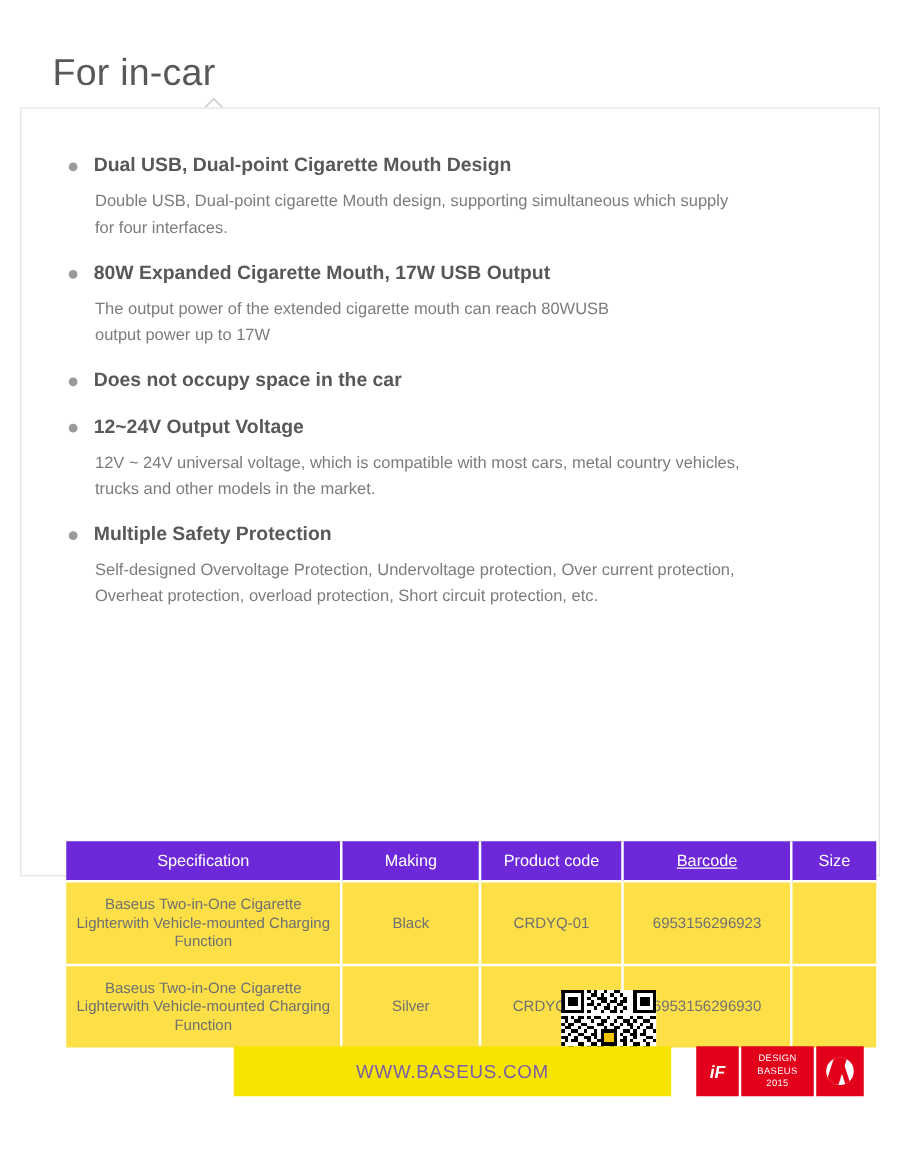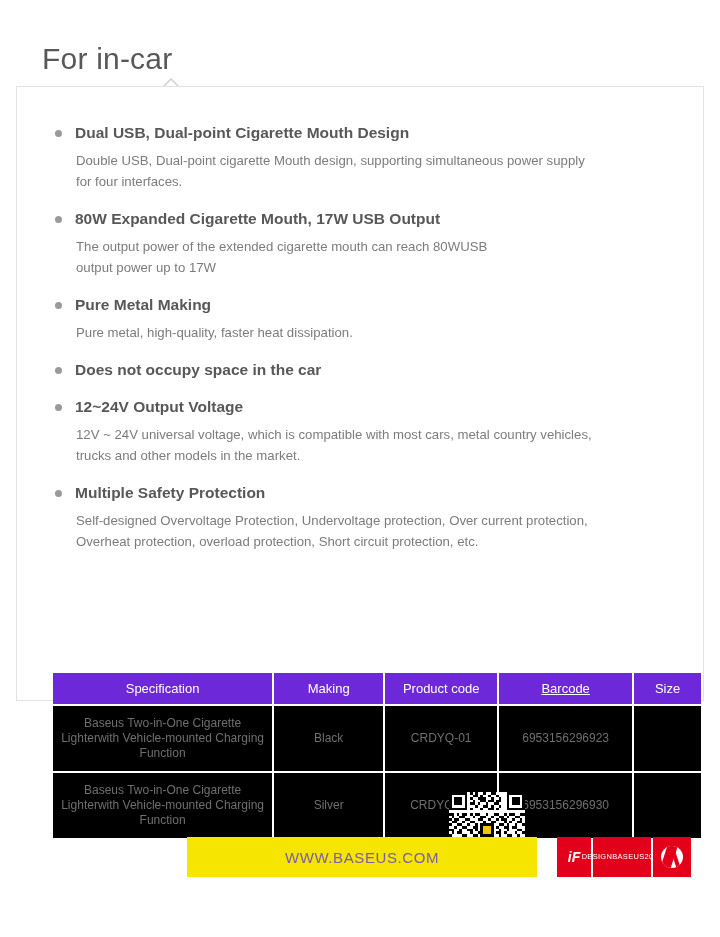--- a/index.html
+++ b/index.html
@@ -107,21 +107,21 @@
     background: #6d28d9;
     color: #ffffff;
     font-weight: normal;
     font-size: 13px;
     padding: 8px 4px;
     border-right: 2px solid #ffffff;
     text-align: center;
   }
   table.spec th:last-child { border-right: none; }
   table.spec td {
-    background: #000000;
+    background: #fde047;
     color: #6f6f71;
     padding: 10px 6px;
     text-align: center;
     border-right: 2px solid #ffffff;
     border-top: 2px solid #ffffff;
     font-size: 12px;
     line-height: 15px;
   }
   table.spec td:last-child { border-right: none; }
   td.name-cell { font-size: 10.5px; line-height: 14px; color: #77777a; }
@@ -172,21 +172,21 @@
     justify-content: center;
     font-size: 14px;
     font-style: italic;
     font-weight: bold;
   }
   .badge-award {
     width: 58px;
     background: #e2001a;
     color: #ffffff;
     display: flex;
-    flex-direction: row;
+    flex-direction: column;
     align-items: center;
     justify-content: center;
     margin-left: 2px;
     line-height: 10px;
     padding: 2px 0;
   }
   .badge-award span { font-size: 7.5px; letter-spacing: 0.3px; }
   .badge-award .yr { font-size: 7.5px; }
   .badge-rd {
     width: 38px;
@@ -232,36 +232,31 @@
   <div class="panel-arrow"></div>
   <div class="panel-arrow-inner"></div>
 
   <div class="panel">
 
     <div class="features">
 
       <div class="feature">
         <span class="bullet"></span>
         <p class="feature-title">Dual USB, Dual-point Cigarette Mouth Design</p>
-        <p class="feature-desc">Double USB, Dual-point cigarette Mouth design, supporting simultaneous power supply
+        <p class="feature-desc">Double USB, Dual-point cigarette Mouth design, supporting simultaneous which supply
 for four interfaces.</p>
       </div>
 
       <div class="feature">
         <span class="bullet"></span>
         <p class="feature-title">80W Expanded Cigarette Mouth, 17W USB Output</p>
         <p class="feature-desc">The output power of the extended cigarette mouth can reach 80WUSB
 output power up to 17W</p>
       </div>
 
-      <div class="feature">
-        <span class="bullet"></span>
-        <p class="feature-title">Pure Metal Making</p>
-        <p class="feature-desc">Pure metal, high-quality, faster heat dissipation.</p>
-      </div>
 
       <div class="feature">
         <span class="bullet"></span>
         <p class="feature-title">Does not occupy space in the car</p>
       </div>
 
       <div class="feature">
         <span class="bullet"></span>
         <p class="feature-title">12~24V Output Voltage</p>
         <p class="feature-desc">12V ~ 24V universal voltage, which is compatible with most cars, metal country vehicles,

